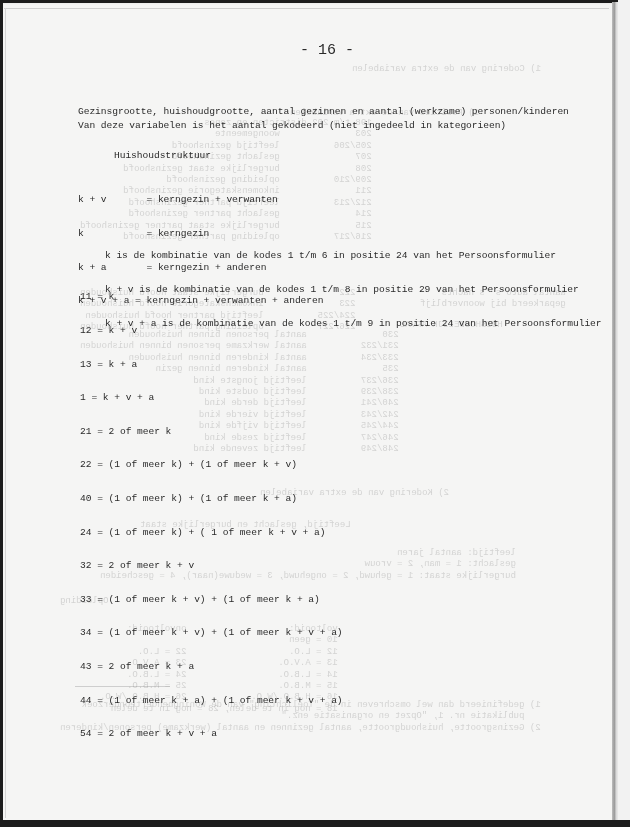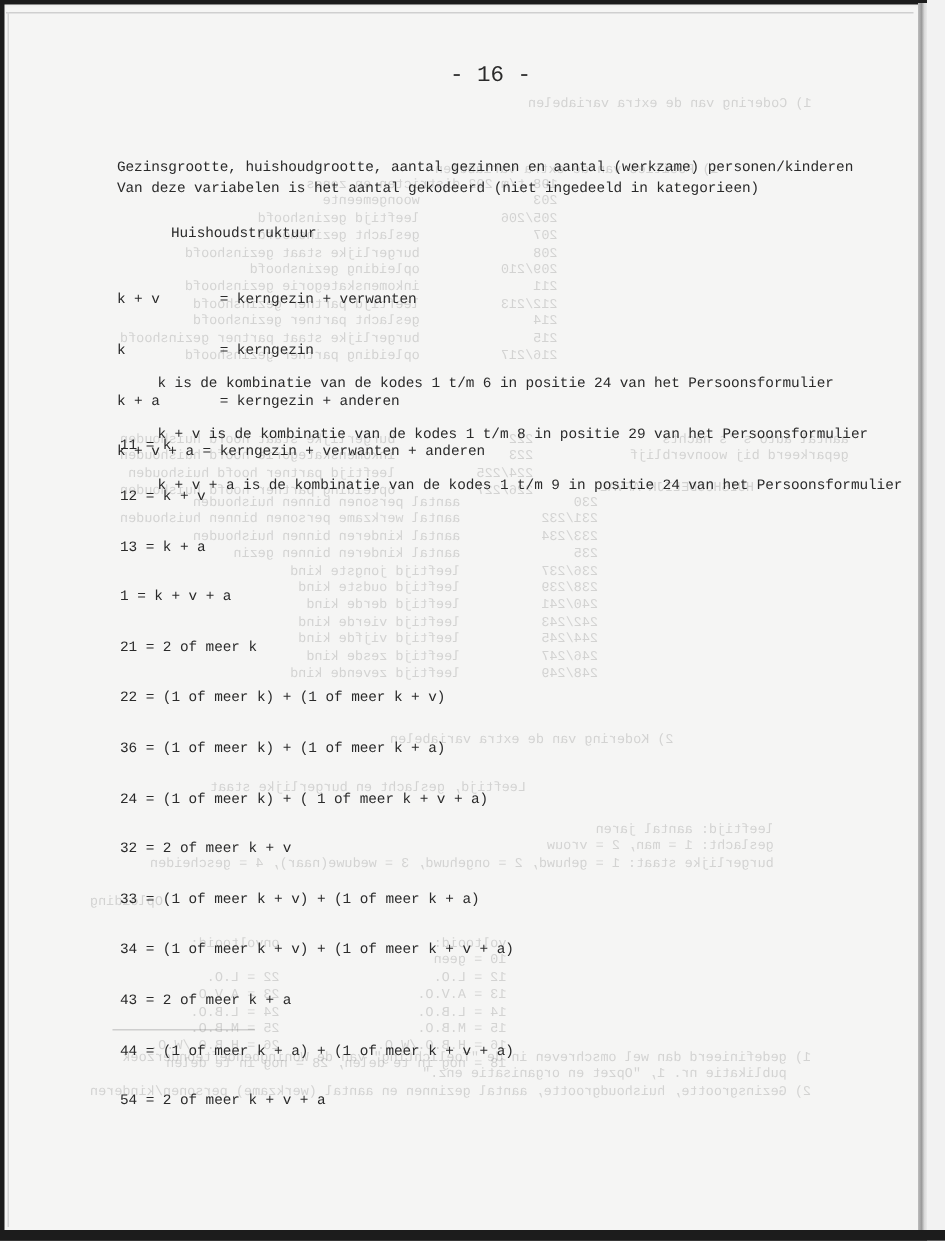--- a/index.html
+++ b/index.html
@@ -182,21 +182,21 @@
   <span class="row">k + v + a is de kombinatie van de kodes 1 t/m 9 in positie 24 van het Persoonsformulier</span>
 </div>
 
 <div class="text list-block" style="left:80px; top:269px;">
   <span class="row"><span>11</span> = <span>k</span></span>
   <span class="row"><span>12</span> = <span>k + v</span></span>
   <span class="row"><span>13</span> = <span>k + a</span></span>
   <span class="row"><span>1</span> = <span>k + v + a</span></span>
   <span class="row"><span>21</span> = <span>2 of meer k</span></span>
   <span class="row"><span>22</span> = <span>(1 of meer k) + (1 of meer k + v)</span></span>
-  <span class="row"><span>36</span> = <span>(1 of meer k) + (1 of meer k + a)</span></span>
+  <span class="row"><span>40</span> = <span>(1 of meer k) + (1 of meer k + a)</span></span>
   <span class="row"><span>24</span> = <span>(1 of meer k) + ( 1 of meer k + v + a)</span></span>
   <span class="row"><span>32</span> = <span>2 of meer k + v</span></span>
   <span class="row"><span>33</span> = <span>(1 of meer k + v) + (1 of meer k + a)</span></span>
   <span class="row"><span>34</span> = <span>(1 of meer k + v) + (1 of meer k + v + a)</span></span>
   <span class="row"><span>43</span> = <span>2 of meer k + a</span></span>
   <span class="row"><span>44</span> = <span>(1 of meer k + a) + (1 of meer k + v + a)</span></span>
   <span class="row"><span>54</span> = <span>2 of meer k + v + a</span></span>
 </div>
 
 </body></html>

